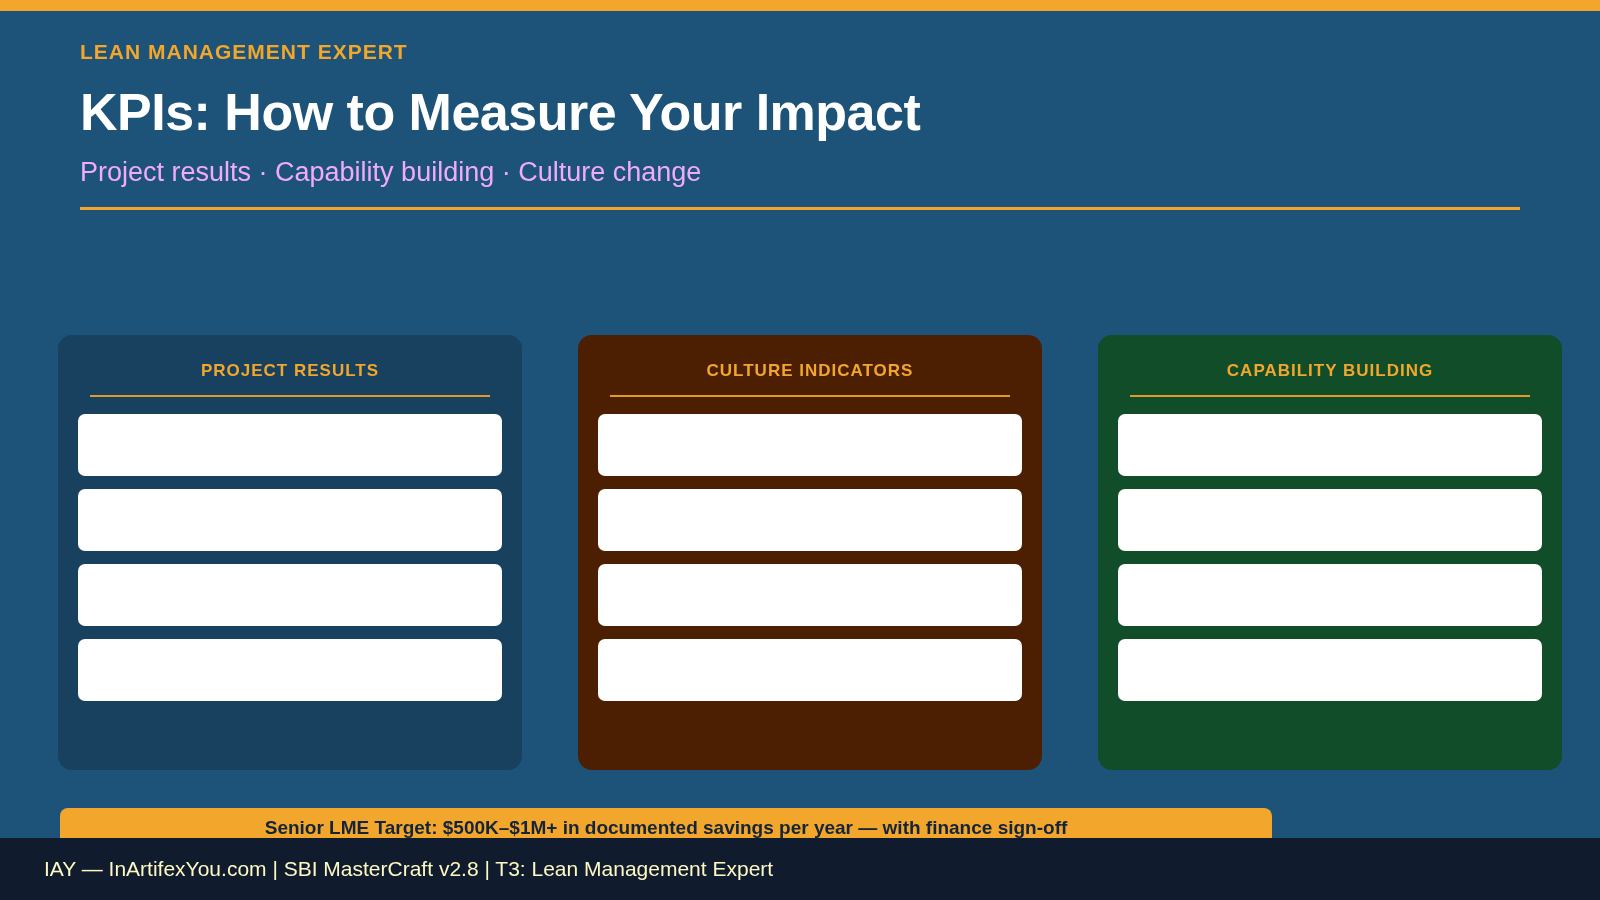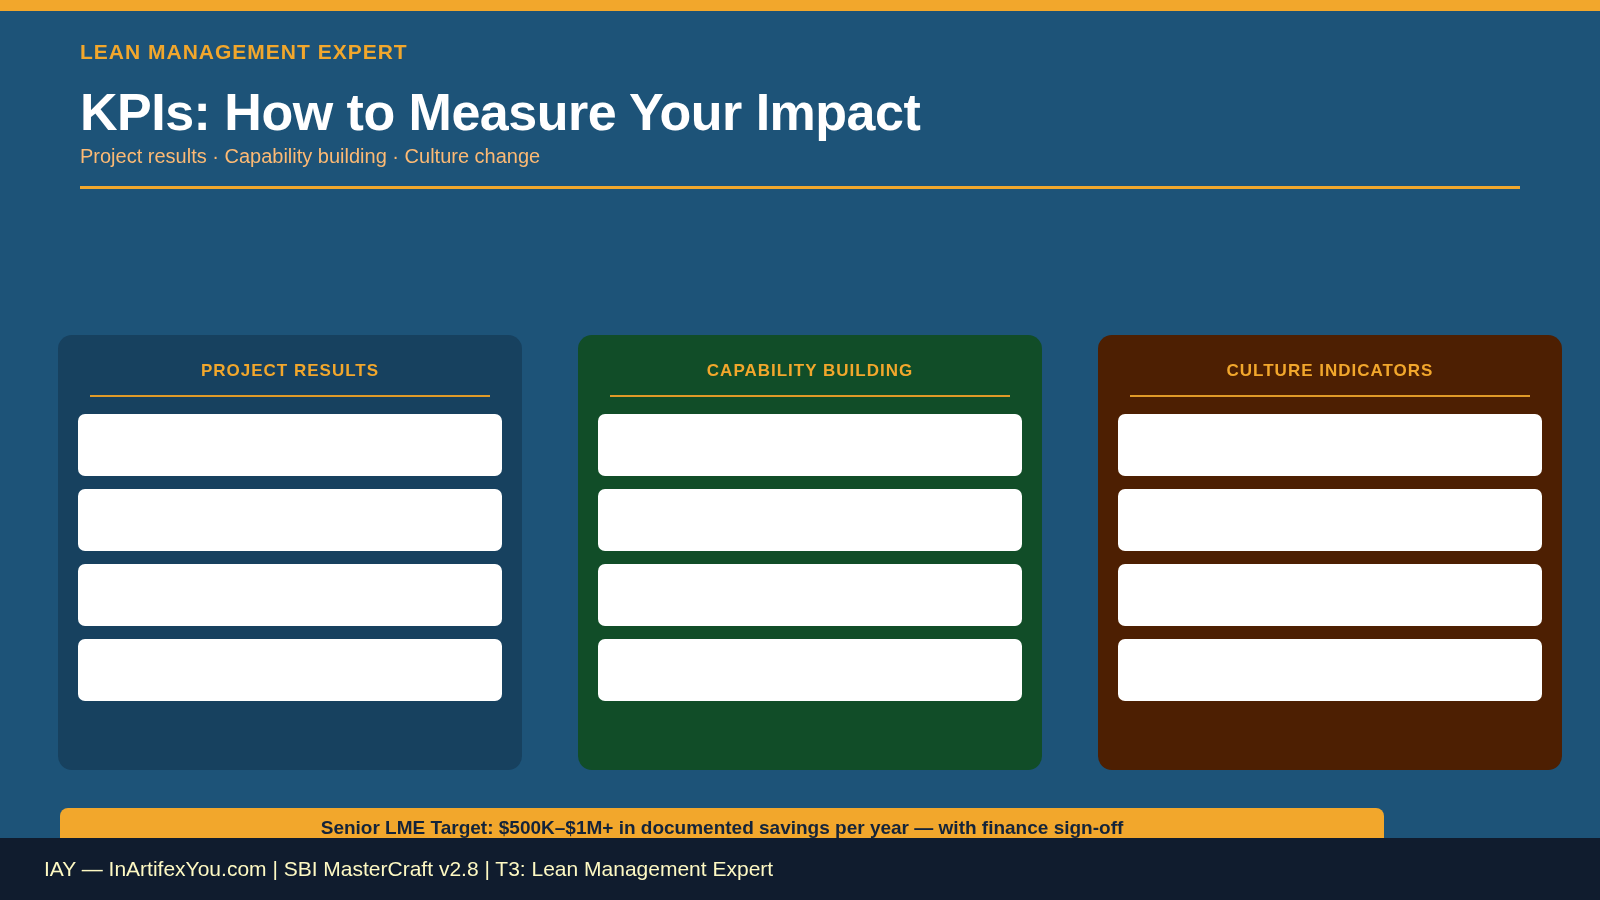--- a/index.html
+++ b/index.html
@@ -38,24 +38,25 @@
   .title {
     color:#ffffff;
     font-size:52px;
     font-weight:bold;
     letter-spacing:-0.5px;
     line-height:1.16;
     margin-top:18px;
     max-width:1000px;
   }
   .subtitle {
-    color:#fdba74;
-    font-size:20px;
+    color:#f0abfc;
+    font-size:27px;
     font-weight:normal;
     line-height:1.3;
+    margin-top:12px;
   }
   .header-rule {
     margin-top:17px;
     width:1440px;
     height:3px;
     background:#f2a72c;
   }
 
   
   .columns {
@@ -102,21 +103,21 @@
     height:62px;
     background:#ffffff;
     border-radius:7px;
   }
 
   
   .callout {
     position:absolute;
     left:60px;
     top:797px;
-    width:1324px;
+    width:1212px;
     height:41px;
     background:#f2a72c;
     border-radius:8px;
     display:flex;
     align-items:center;
     justify-content:center;
   }
   .callout-text {
     color:#14243a;
     font-size:19px;
@@ -162,42 +163,42 @@
       <div class="card-title">PROJECT RESULTS</div>
       <div class="card-rule"></div>
       <div class="card-rows">
         <div class="row-placeholder"></div>
         <div class="row-placeholder"></div>
         <div class="row-placeholder"></div>
         <div class="row-placeholder"></div>
       </div>
     </div>
 
+    <div class="card card--brown">
+      <div class="card-title">CULTURE INDICATORS</div>
+      <div class="card-rule"></div>
+      <div class="card-rows">
+        <div class="row-placeholder"></div>
+        <div class="row-placeholder"></div>
+        <div class="row-placeholder"></div>
+        <div class="row-placeholder"></div>
+      </div>
+    </div>
+
     <div class="card card--green">
       <div class="card-title">CAPABILITY BUILDING</div>
       <div class="card-rule"></div>
       <div class="card-rows">
         <div class="row-placeholder"></div>
         <div class="row-placeholder"></div>
         <div class="row-placeholder"></div>
         <div class="row-placeholder"></div>
       </div>
     </div>
 
-    <div class="card card--brown">
-      <div class="card-title">CULTURE INDICATORS</div>
-      <div class="card-rule"></div>
-      <div class="card-rows">
-        <div class="row-placeholder"></div>
-        <div class="row-placeholder"></div>
-        <div class="row-placeholder"></div>
-        <div class="row-placeholder"></div>
-      </div>
-    </div>
-
   </div>
 
   <div class="callout">
     <div class="callout-text">Senior LME Target: $500K–$1M+ in documented savings per year — with finance sign-off</div>
   </div>
 
 </div>
 
 <div class="footer">
   <div class="footer-text">IAY — InArtifexYou.com  |  SBI MasterCraft v2.8  |  T3: Lean Management Expert</div>

